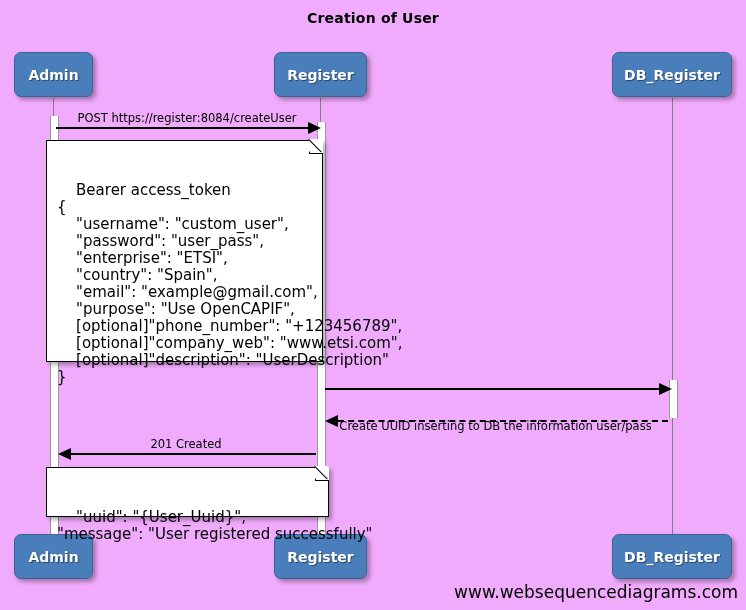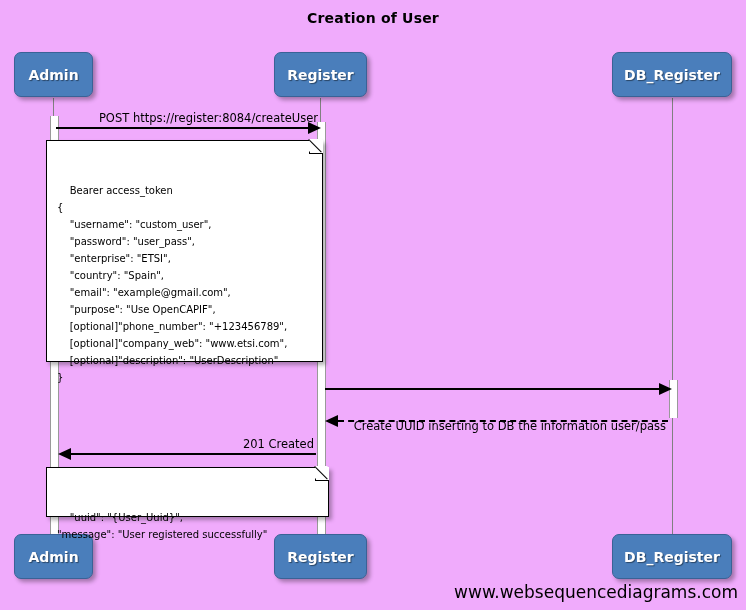--- a/index.html
+++ b/index.html
@@ -64,21 +64,21 @@
     box-shadow: 3px 3px 4px rgba(0,0,0,0.32);
     white-space: nowrap;
   }
 
   
   .msg-label {
     position: absolute;
     font-size: 11.5px;
     color: #000000;
     white-space: nowrap;
-    text-align: right;
+    text-align: center;
   }
   .msg-line {
     position: absolute;
     height: 0;
     border-top: 2px solid #000000;
   }
   .msg-line.dashed {
     border-top: 2px dashed #000000;
   }
   .arrowhead {
@@ -95,21 +95,21 @@
     border-right: 13px solid #000000;
   }
 
   
   .note {
     position: absolute;
     box-sizing: border-box;
     background: #ffffff;
     border: 1px solid #000000;
     box-shadow: 3px 3px 4px rgba(0,0,0,0.30);
-    font-size: 10px;
+    font-size: 15px;
     color: #000000;
     line-height: 17px;
     padding: 7px 10px 7px 10px;
     white-space: pre;
   }
   .note .dogear {
     position: absolute;
     right: -1px;
     top: -1px;
     width: 13px;

